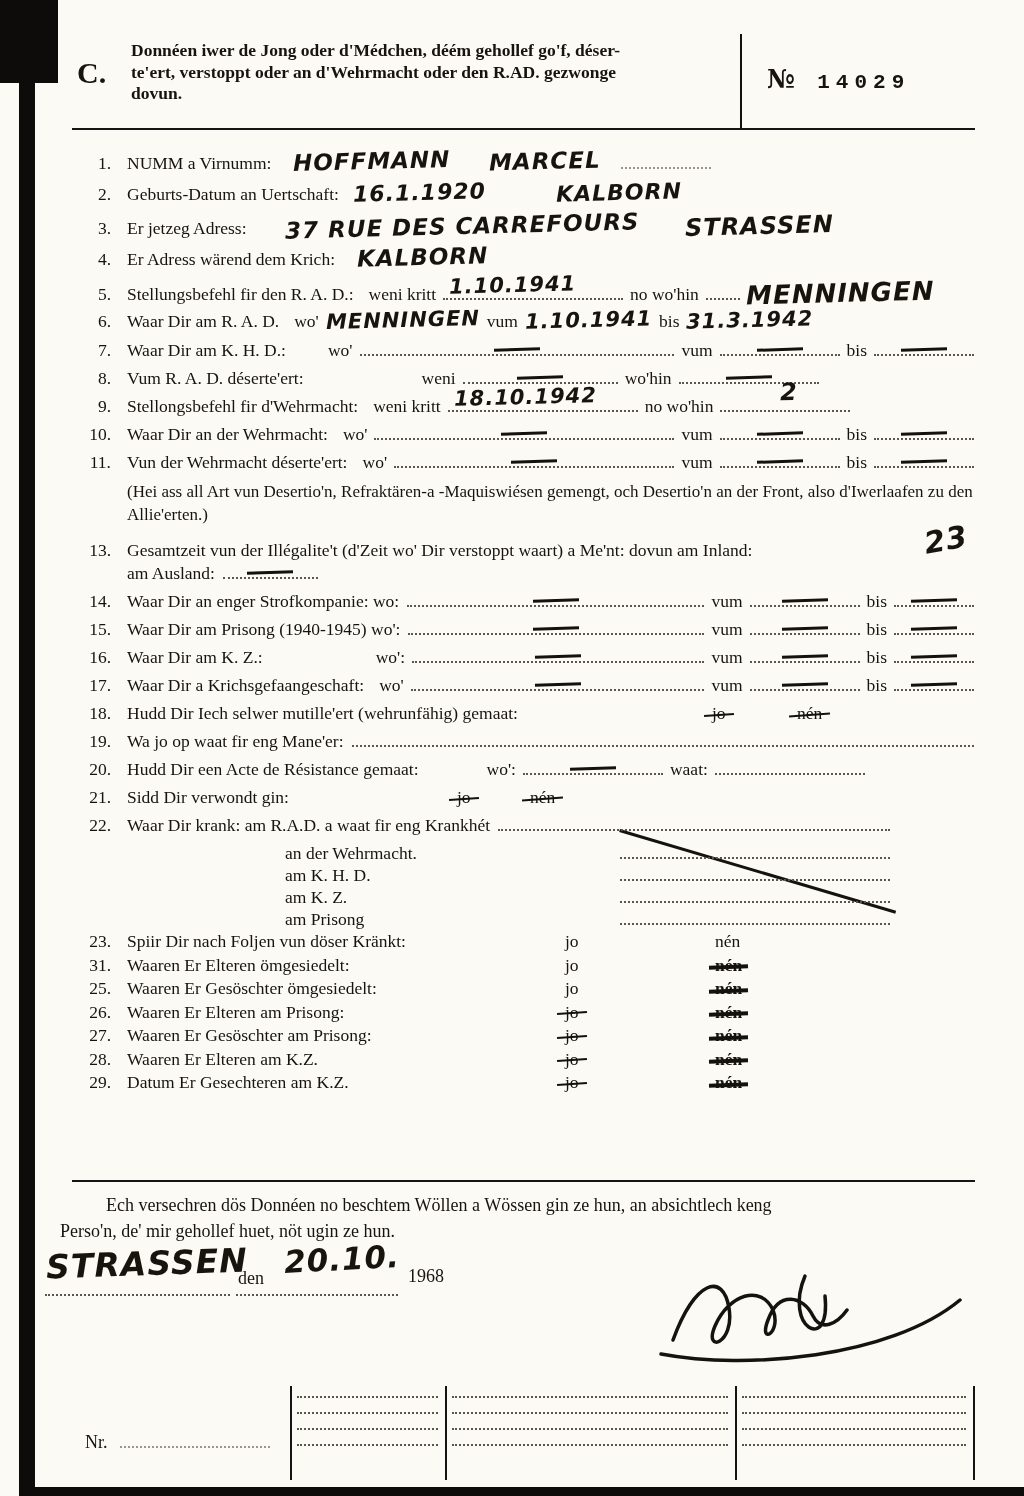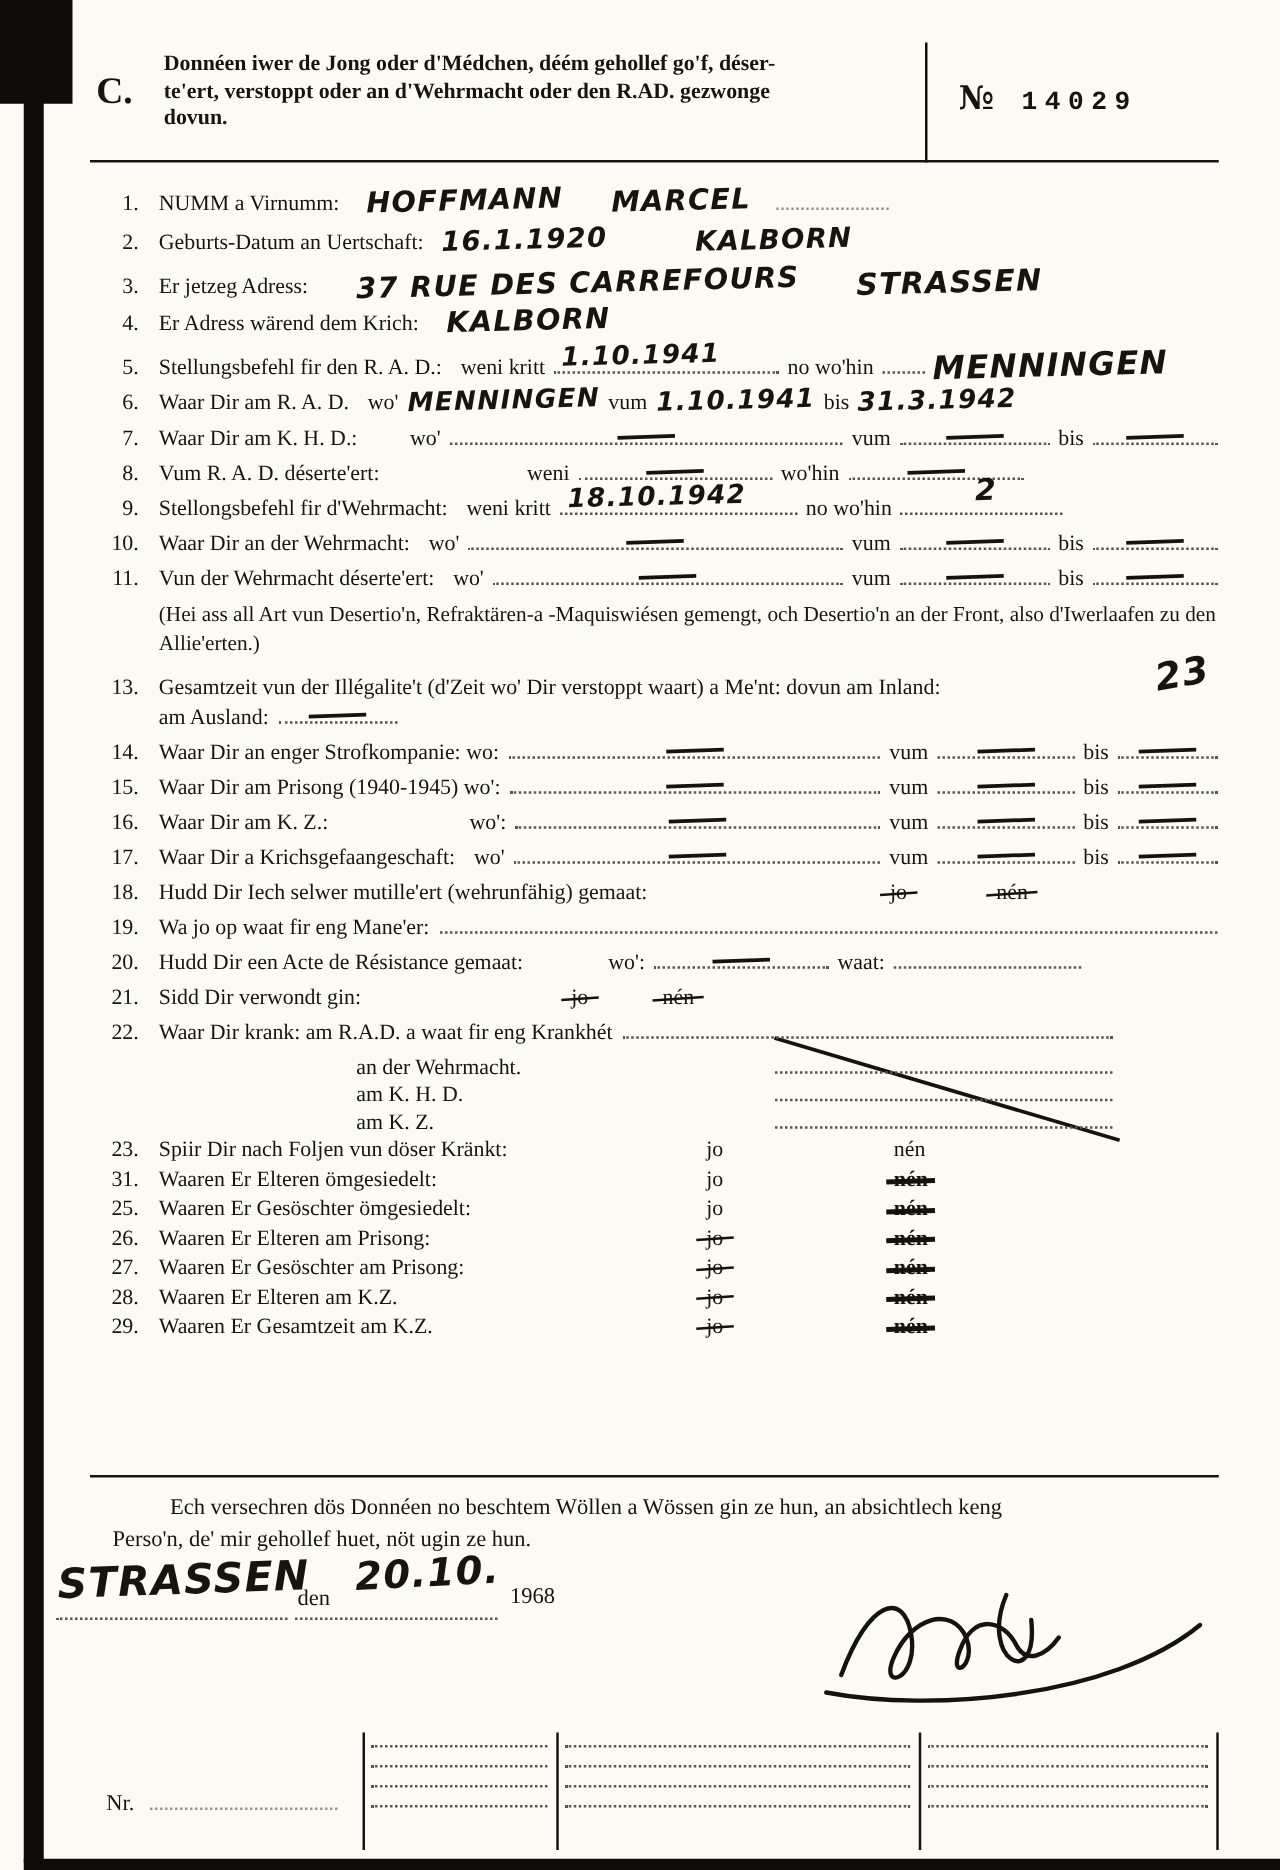--- a/index.html
+++ b/index.html
@@ -43,21 +43,21 @@
   .struck::after{content:"";position:absolute;left:-8px;right:-8px;top:52%;
                  border-top:2.5px solid #14120e;transform:rotate(-4deg);}
   .struck2{position:relative;font-weight:700;}
   .struck2::after{content:"";position:absolute;left:-6px;right:-6px;top:50%;
                   border-top:4px solid #14120e;transform:rotate(-2deg);}
   .note{white-space:normal;font-size:17px;line-height:23px;margin:0 0 2px 52px;}
   .abs{position:absolute;}
   .diag{position:absolute;left:545px;top:14px;width:288px;border-top:3px solid #15130f;
         transform-origin:left top;transform:rotate(16.5deg);}
   
-  .decl{position:absolute;left:90px;top:1192px;width:900px;font-size:18px;line-height:26px;}
+  .decl{position:absolute;left:60px;top:1192px;width:900px;font-size:18px;line-height:26px;}
   .decl .l1{display:block;text-indent:46px;}
   .decl .l2{display:block;}
   .place-hw{position:absolute;left:46px;top:1244px;font-size:33px;transform:rotate(-2deg);}
   .den-lbl{position:absolute;left:238px;top:1268px;font-size:18px;}
   .date-hw{position:absolute;left:284px;top:1241px;font-size:31px;transform:rotate(-3deg);}
   .year-lbl{position:absolute;left:408px;top:1266px;font-size:18px;}
   .dotline{position:absolute;border-bottom:2px dotted #5a564c;height:0;}
   .sig{position:absolute;left:655px;top:1258px;}
   
   .vline{position:absolute;top:1386px;height:94px;border-left:2px solid #141414;}
@@ -348,20 +348,24 @@
         <span class="dot" style="margin-left:auto;margin-right:84px;width:270px"></span>
       </div>
       <div class="row sub">
         <span style="margin-left:210px">am K. H. D.</span>
         <span class="dot" style="margin-left:auto;margin-right:84px;width:270px"></span>
       </div>
       <div class="row sub">
         <span style="margin-left:210px">am K. Z.</span>
         <span class="dot" style="margin-left:auto;margin-right:84px;width:270px"></span>
       </div>
+      <div class="row sub">
+        <span style="margin-left:210px">am Prisong</span>
+        <span class="dot" style="margin-left:auto;margin-right:84px;width:270px"></span>
+      </div>
     </div>
 
     <div class="row cmp">
       <span class="no">23.</span>
       <span class="lbl">Spiir Dir nach Foljen vun döser Kränkt:</span>
       <span class="abs" style="left:490px">jo</span>
       <span class="abs" style="left:640px">nén</span>
     </div>
 
     <div class="row cmp">
@@ -394,21 +398,21 @@
 
     <div class="row cmp">
       <span class="no">28.</span>
       <span class="lbl">Waaren Er Elteren am K.Z.</span>
       <span class="abs struck" style="left:490px">jo</span>
       <span class="abs struck2" style="left:640px">nén</span>
     </div>
 
     <div class="row cmp">
       <span class="no">29.</span>
-      <span class="lbl">Waaren Er Gesamtzeit am K.Z.</span>
+      <span class="lbl">Datum Er Gesechteren am K.Z.</span>
       <span class="abs struck" style="left:490px">jo</span>
       <span class="abs struck2" style="left:640px">nén</span>
     </div>
 
   </div>
 
   <div class="rule rule2"></div>
 
   <div class="decl">
     <span class="l1">Ech versechren dös Donnéen no beschtem Wöllen a Wössen gin ze hun, an absichtlech keng</span>

